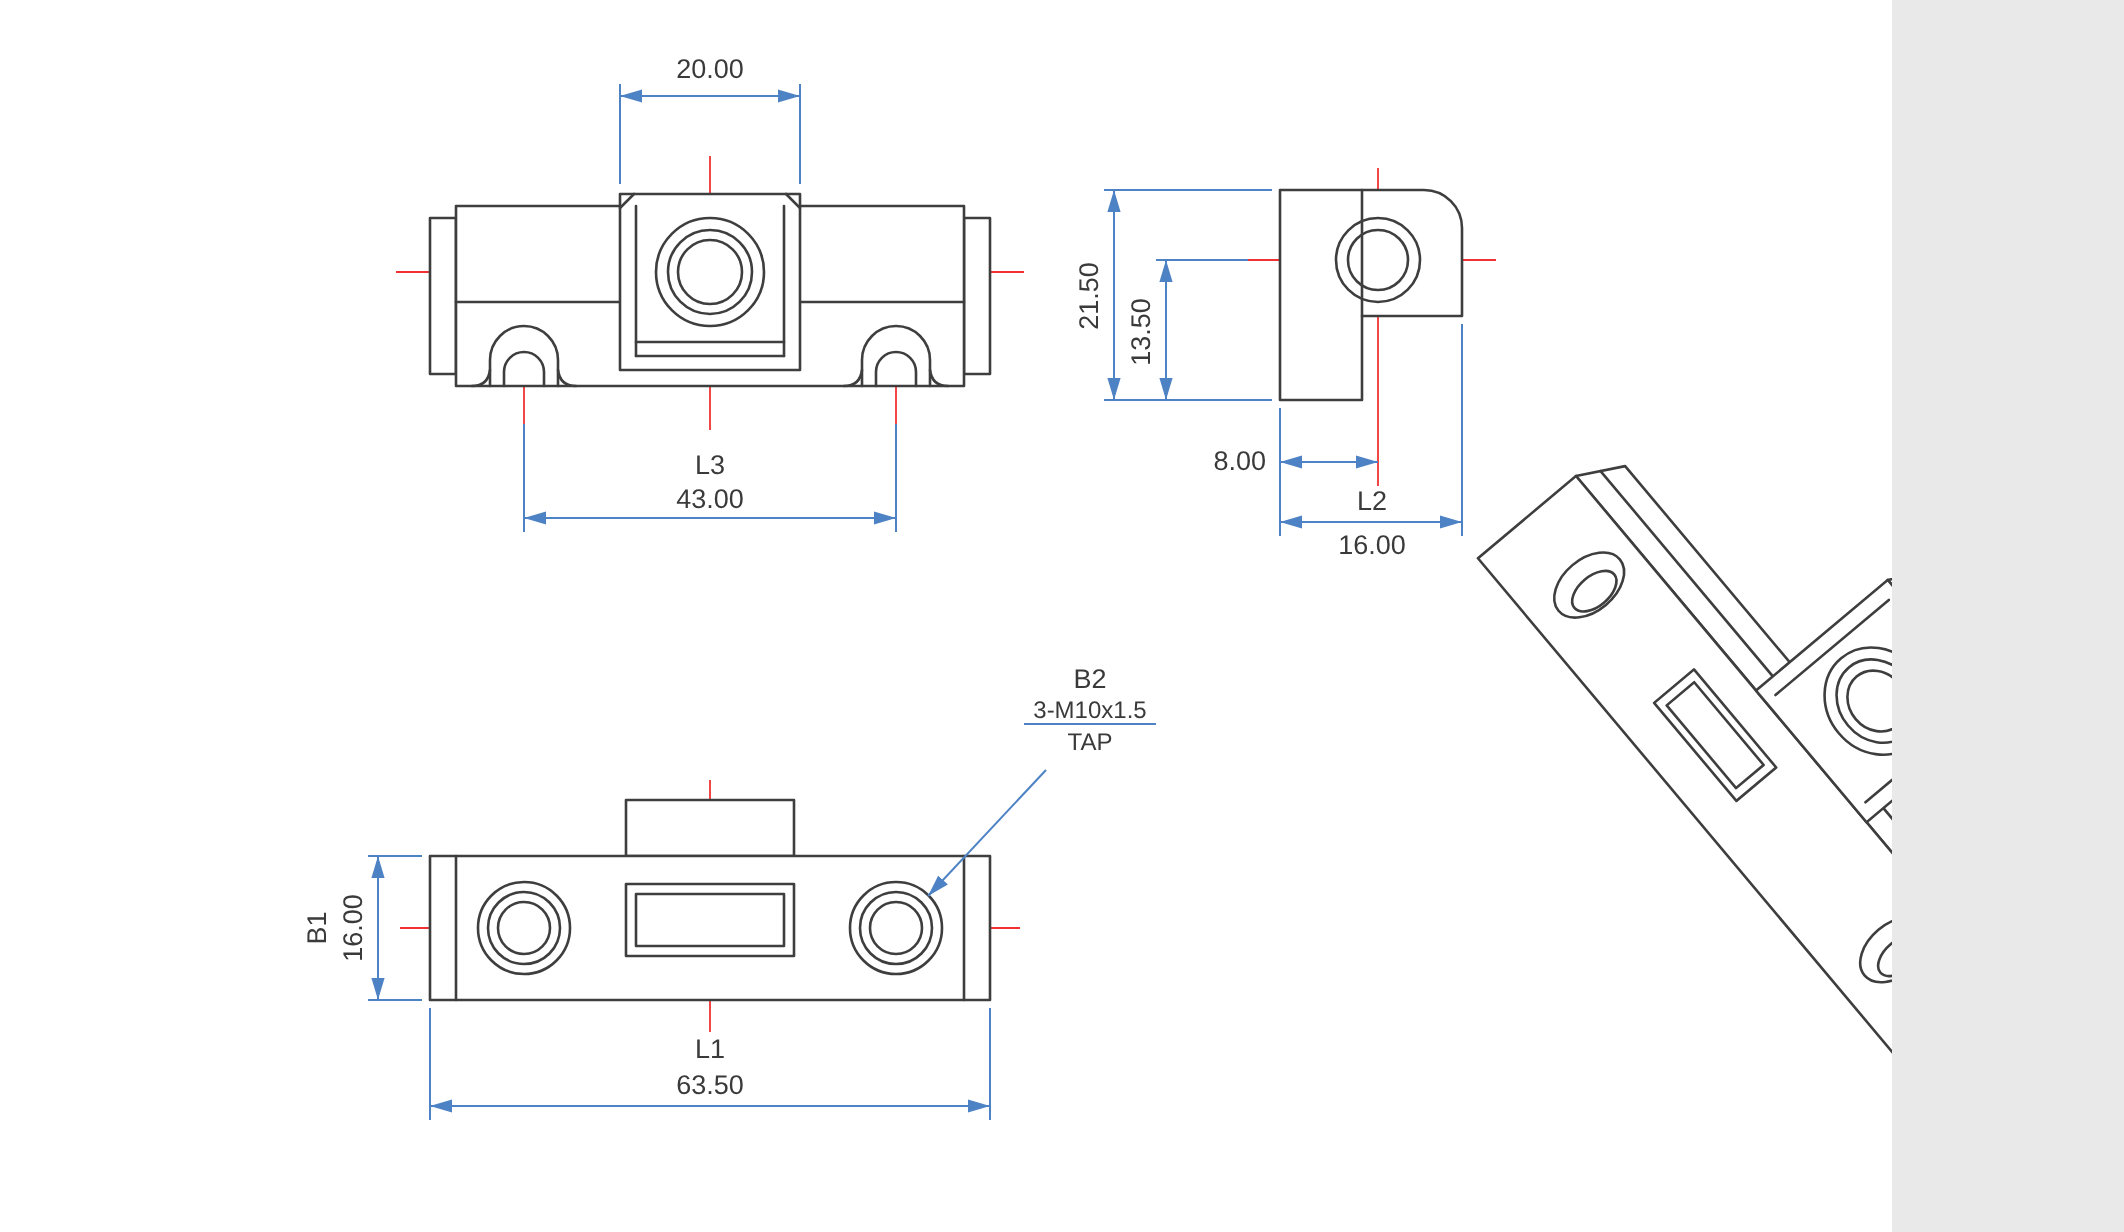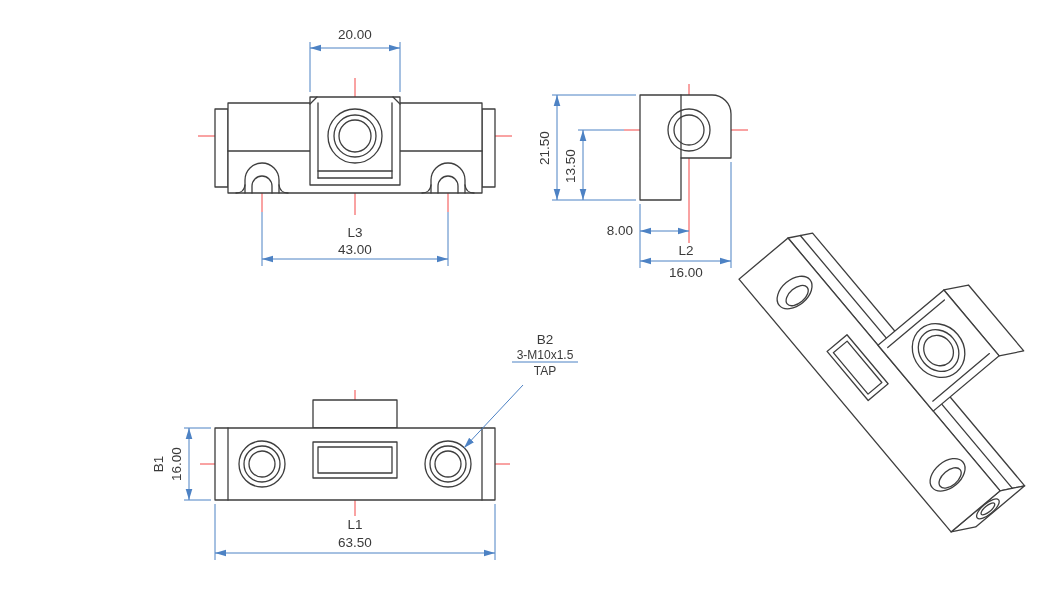--- a/index.html
+++ b/index.html
@@ -1,17 +1,17 @@
 <!DOCTYPE html>
 <html><head>
 <meta charset="utf-8">
 <style>
   html,body { margin:0; padding:0; background:#e9e9e9; }
   .canvas {
-    position:relative; width:1062px; height:616px; background:#ffffff;
+    position:relative; width:946px; height:616px; background:#ffffff;
     font-family:"Liberation Sans", sans-serif; overflow:hidden;
   }
   svg { position:absolute; inset:0; }
   .ol  { stroke:#3e3e3e; stroke-width:1.3; fill:none; stroke-linejoin:round; stroke-linecap:round; }
   .olf { stroke:#3e3e3e; stroke-width:1.3; fill:#ffffff; stroke-linejoin:round; }
   .cl  { stroke:#f23232; stroke-width:0.9; fill:none; }
   .dl  { stroke:#4d82c4; stroke-width:1; fill:none; }
   .dt  { fill:#3a3a3a; font-family:"Liberation Sans", sans-serif; font-size:13.5px; }
   .dts { font-size:12px; }
 </style>

